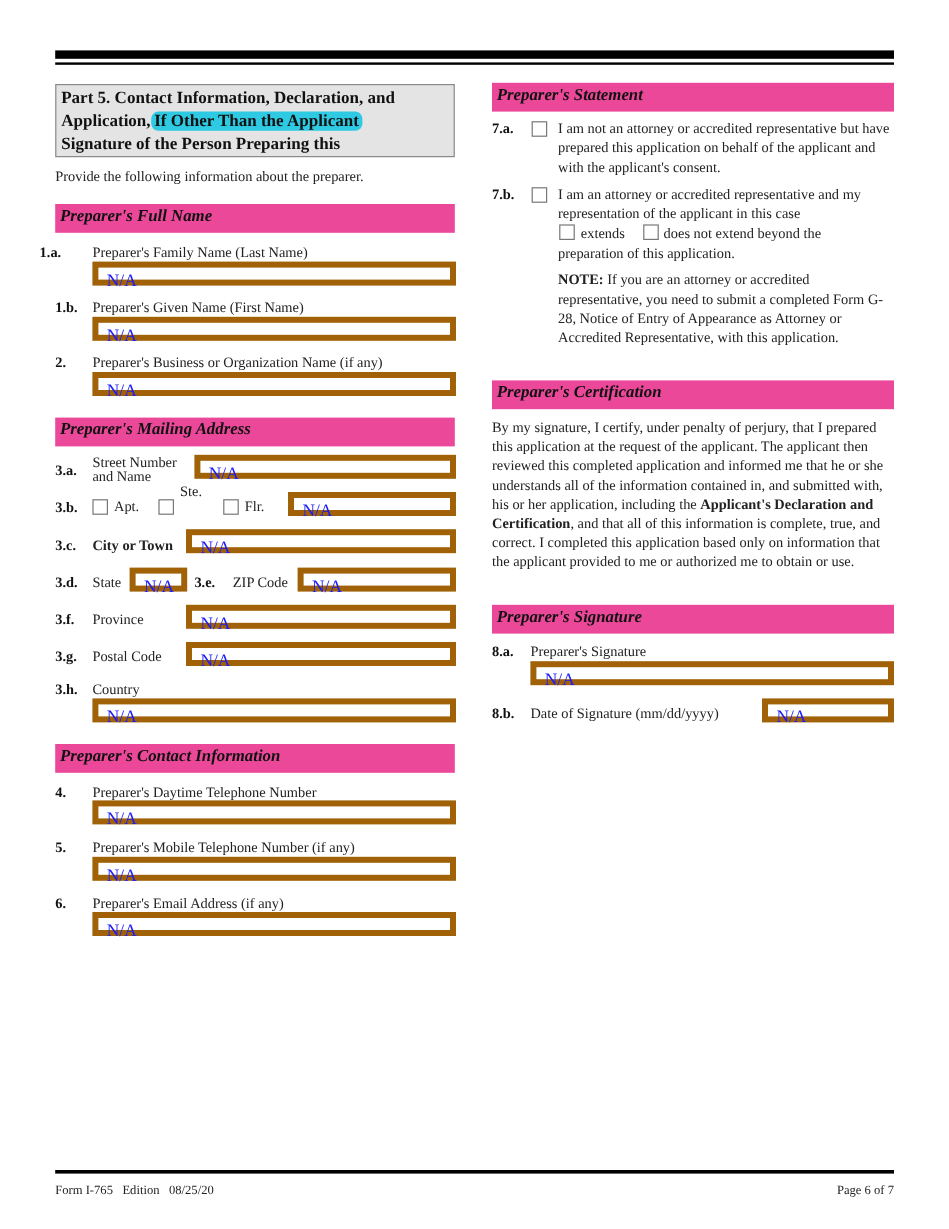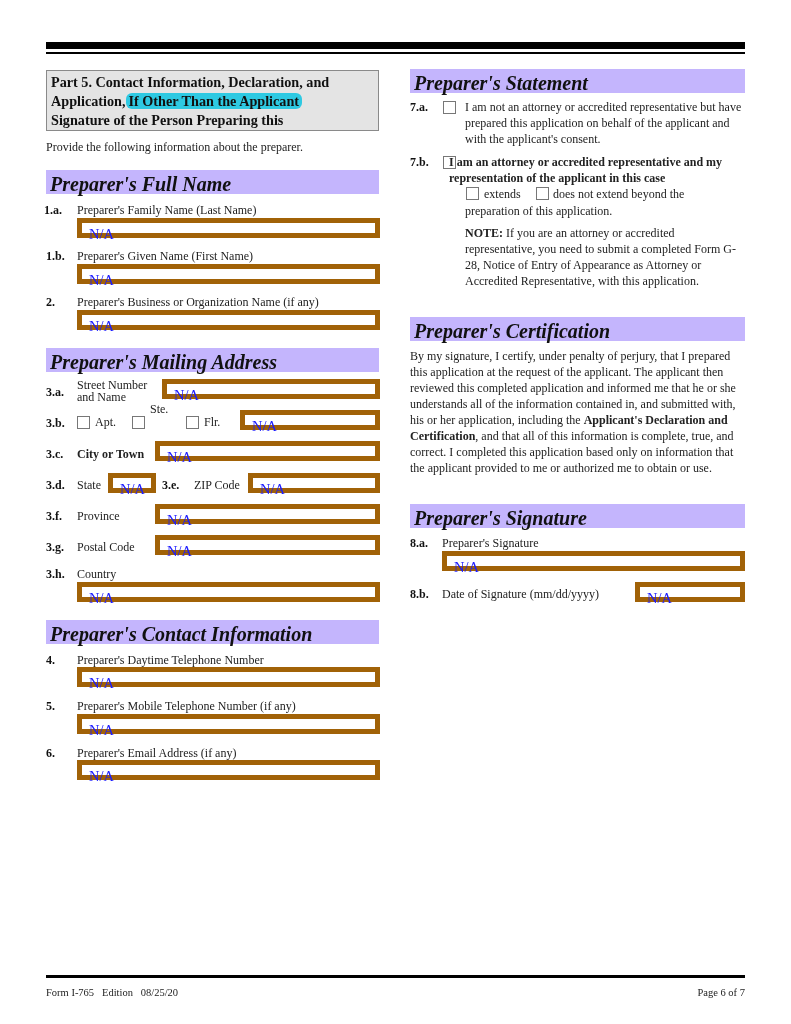--- a/index.html
+++ b/index.html
@@ -6,22 +6,22 @@
   body { width:791px; height:1024px; position:relative; overflow:hidden;
          font-family:"Liberation Serif", serif; color:#111; }
   .abs { position:absolute; }
   .topbar { left:46px; top:42px; width:699px; height:7px; background:#000; }
   .topline { left:46px; top:52px; width:699px; height:2px; background:#000; }
   .partbox { left:46px; top:70px; width:333px; height:61px; background:#e4e4e4;
              border:1px solid #8a8a8a; box-sizing:border-box; padding:2px 4px;
              font-weight:bold; font-size:14.2px; line-height:19px; }
   .hl { background:#2ec9e2; border-radius:6px; padding:0 3px; }
   .intro { left:46px; top:139px; font-size:12px; }
-  .sec { background:#c4b5fd; height:24px; box-sizing:border-box; padding:3px 4px;
-         font-weight:bold; font-style:italic; font-size:20px; }
+  .sec { background:#ec4899; height:24px; box-sizing:border-box; padding:3px 4px;
+         font-weight:bold; font-style:italic; font-size:14px; }
   .num { font-weight:bold; font-size:12px; }
   .lbl { font-size:12px; color:#222; }
   .box { border:5px solid #a16207; height:20px; box-sizing:border-box;
          color:#1a1aff; font-size:14.5px; padding:2px 7px; line-height:18px; background:#fff; }
   .cb { width:13px; height:13px; border:1px solid #777; box-sizing:border-box; background:#fff; }
   .para { font-size:12px; line-height:16px; color:#222; }
   .footline { left:46px; top:975px; width:699px; height:3px; background:#000; }
   .foot { font-size:10.5px; color:#222; top:987px; }
 </style>
 </head>
@@ -32,21 +32,21 @@
 
 <div class="abs partbox">
   <div>Part 5.  Contact Information, Declaration, and</div>
   <div><span>Application,</span><span class="hl">If Other Than the Applicant</span></div>
   <div>Signature of the Person Preparing this</div>
 </div>
 <div class="abs intro para">Provide the following information about the preparer.</div>
 
 <div class="abs sec" style="left:46px;top:170px;width:333px;">Preparer's Full Name</div>
 
-<div class="abs num" style="left:44px;top:203px;">1.a.</div>
+<div class="abs num" style="left:33px;top:203px;">1.a.</div>
 <div class="abs lbl" style="left:77px;top:203px;">Preparer's Family Name (Last Name)</div>
 <div class="abs box" style="left:77px;top:218px;width:303px;">N/A</div>
 
 <div class="abs num" style="left:46px;top:249px;">1.b.</div>
 <div class="abs lbl" style="left:77px;top:249px;">Preparer's Given Name (First Name)</div>
 <div class="abs box" style="left:77px;top:264px;width:303px;">N/A</div>
 
 <div class="abs num" style="left:46px;top:295px;">2.</div>
 <div class="abs lbl" style="left:77px;top:295px;">Preparer's Business or Organization Name (if any)</div>
 <div class="abs box" style="left:77px;top:310px;width:303px;">N/A</div>
@@ -107,21 +107,21 @@
 <div class="abs box" style="left:77px;top:760px;width:303px;">N/A</div>
 
 <div class="abs sec" style="left:410px;top:69px;width:335px;">Preparer's Statement</div>
 
 <div class="abs num" style="left:410px;top:100px;">7.a.</div>
 <div class="abs cb" style="left:443px;top:101px;"></div>
 <div class="abs para" style="left:465px;top:99px;width:280px;">I am not an attorney or accredited representative but have prepared this application on behalf of the applicant and with the applicant's consent.</div>
 
 <div class="abs num" style="left:410px;top:155px;">7.b.</div>
 <div class="abs cb" style="left:443px;top:156px;"></div>
-<div class="abs para" style="left:449px;top:154px;width:280px;font-weight:bold;">I am an attorney or accredited representative and my representation of the applicant in this case</div>
+<div class="abs para" style="left:465px;top:154px;width:280px;">I am an attorney or accredited representative and my representation of the applicant in this case</div>
 <div class="abs cb" style="left:466px;top:187px;"></div>
 <div class="abs para" style="left:484px;top:186px;">extends</div>
 <div class="abs cb" style="left:536px;top:187px;"></div>
 <div class="abs para" style="left:553px;top:186px;">does not extend beyond the</div>
 <div class="abs para" style="left:465px;top:203px;">preparation of this application.</div>
 
 <div class="abs para" style="left:465px;top:225px;width:272px;"><b>NOTE:</b><span> If you are an attorney or accredited representative, you need to submit a completed Form G-28, Notice of Entry of Appearance as Attorney or Accredited Representative, with this application.</span></div>
 
 <div class="abs sec" style="left:410px;top:317px;width:335px;">Preparer's Certification</div>
 <div class="abs para" style="left:410px;top:348px;width:338px;"><span>By my signature, I certify, under penalty of perjury, that I prepared this application at the request of the applicant.  The applicant then reviewed this completed application and informed me that he or she understands all of the information contained in, and submitted with, his or her application, including the </span><b>Applicant's Declaration and Certification</b><span>, and that all of this information is complete, true, and correct.  I completed this application based only on information that the applicant provided to me or authorized me to obtain or use.</span></div>

